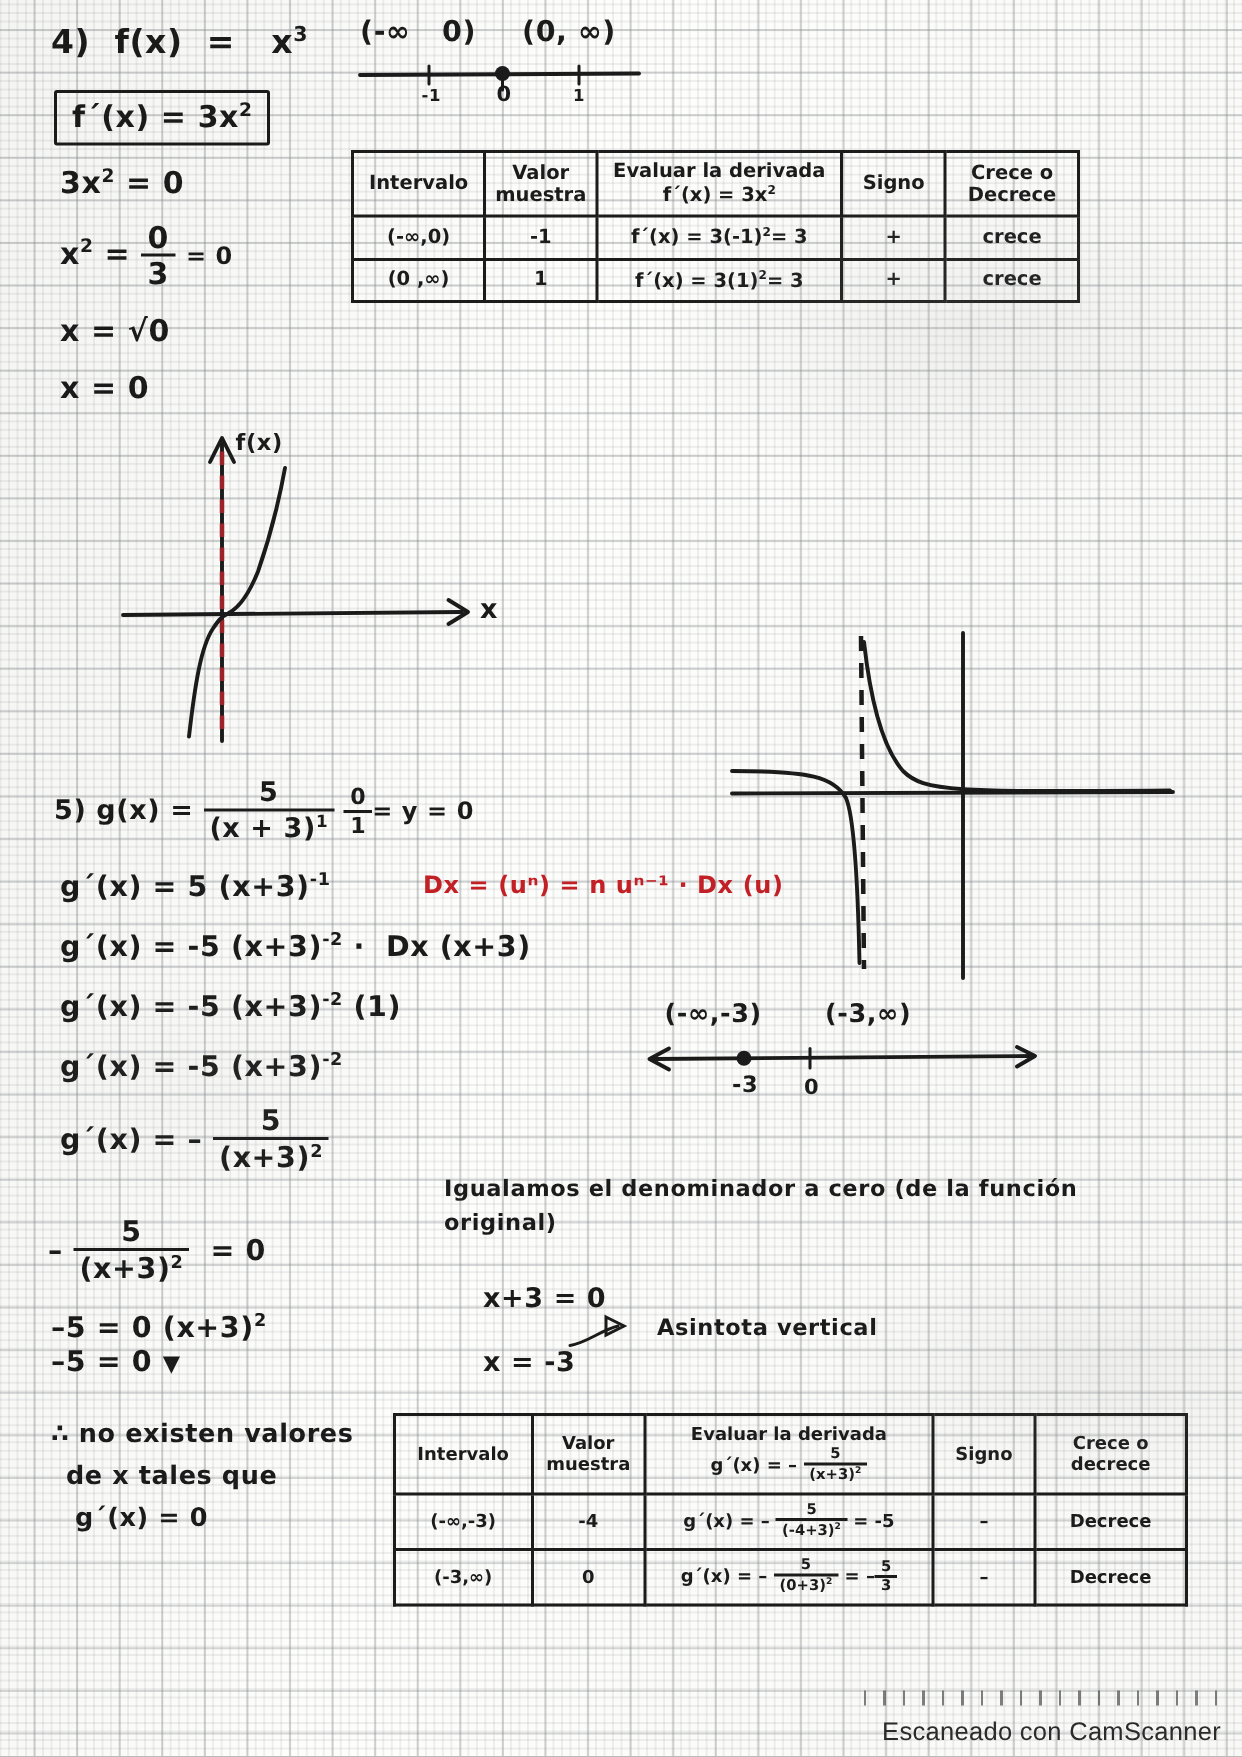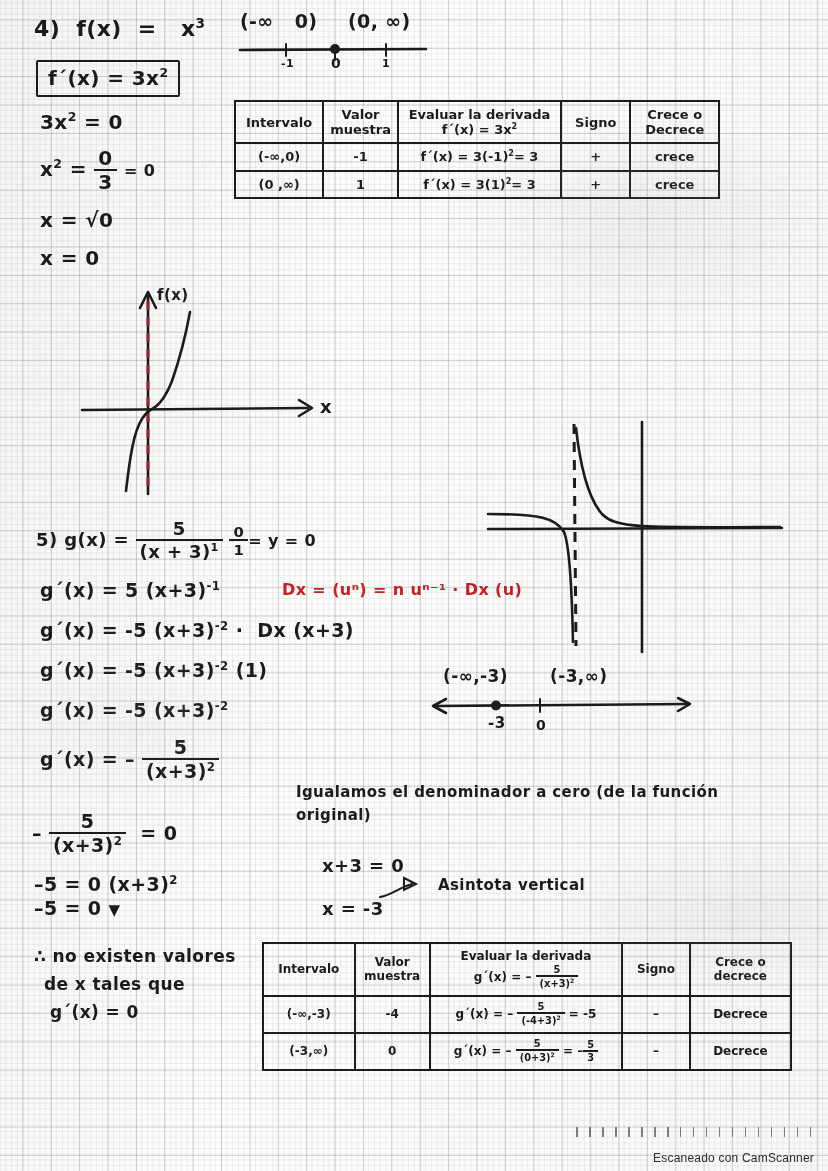--- a/index.html
+++ b/index.html
@@ -91,21 +91,21 @@
   svg{position:absolute;overflow:visible;}
   .stroke{fill:none;stroke:#1b1b1b;stroke-width:2.6;stroke-linecap:round;stroke-linejoin:round;}
   .stroke-thin{fill:none;stroke:#1b1b1b;stroke-width:2;stroke-linecap:round;}
   .dash-red{fill:none;stroke:#9e2329;stroke-width:3;stroke-dasharray:9 7;stroke-linecap:butt;}
   .dash-blk{fill:none;stroke:#1b1b1b;stroke-width:3;stroke-dasharray:10 8;stroke-linecap:butt;}
 
   
   #cam{
     position:absolute;right:14px;bottom:6px;
     font-family:"Liberation Sans",sans-serif;
-    font-weight:400;font-size:12px;color:#2b2b2b;
+    font-weight:400;font-size:17px;color:#2b2b2b;
     letter-spacing:.2px;
   }
   #camrule{
     position:absolute;right:14px;bottom:34px;width:238px;height:10px;
     background:repeating-linear-gradient(to right,#555 0 1.5px,transparent 1.5px 13px);
     opacity:.75;
   }
 </style>
 </head>
 <body>

